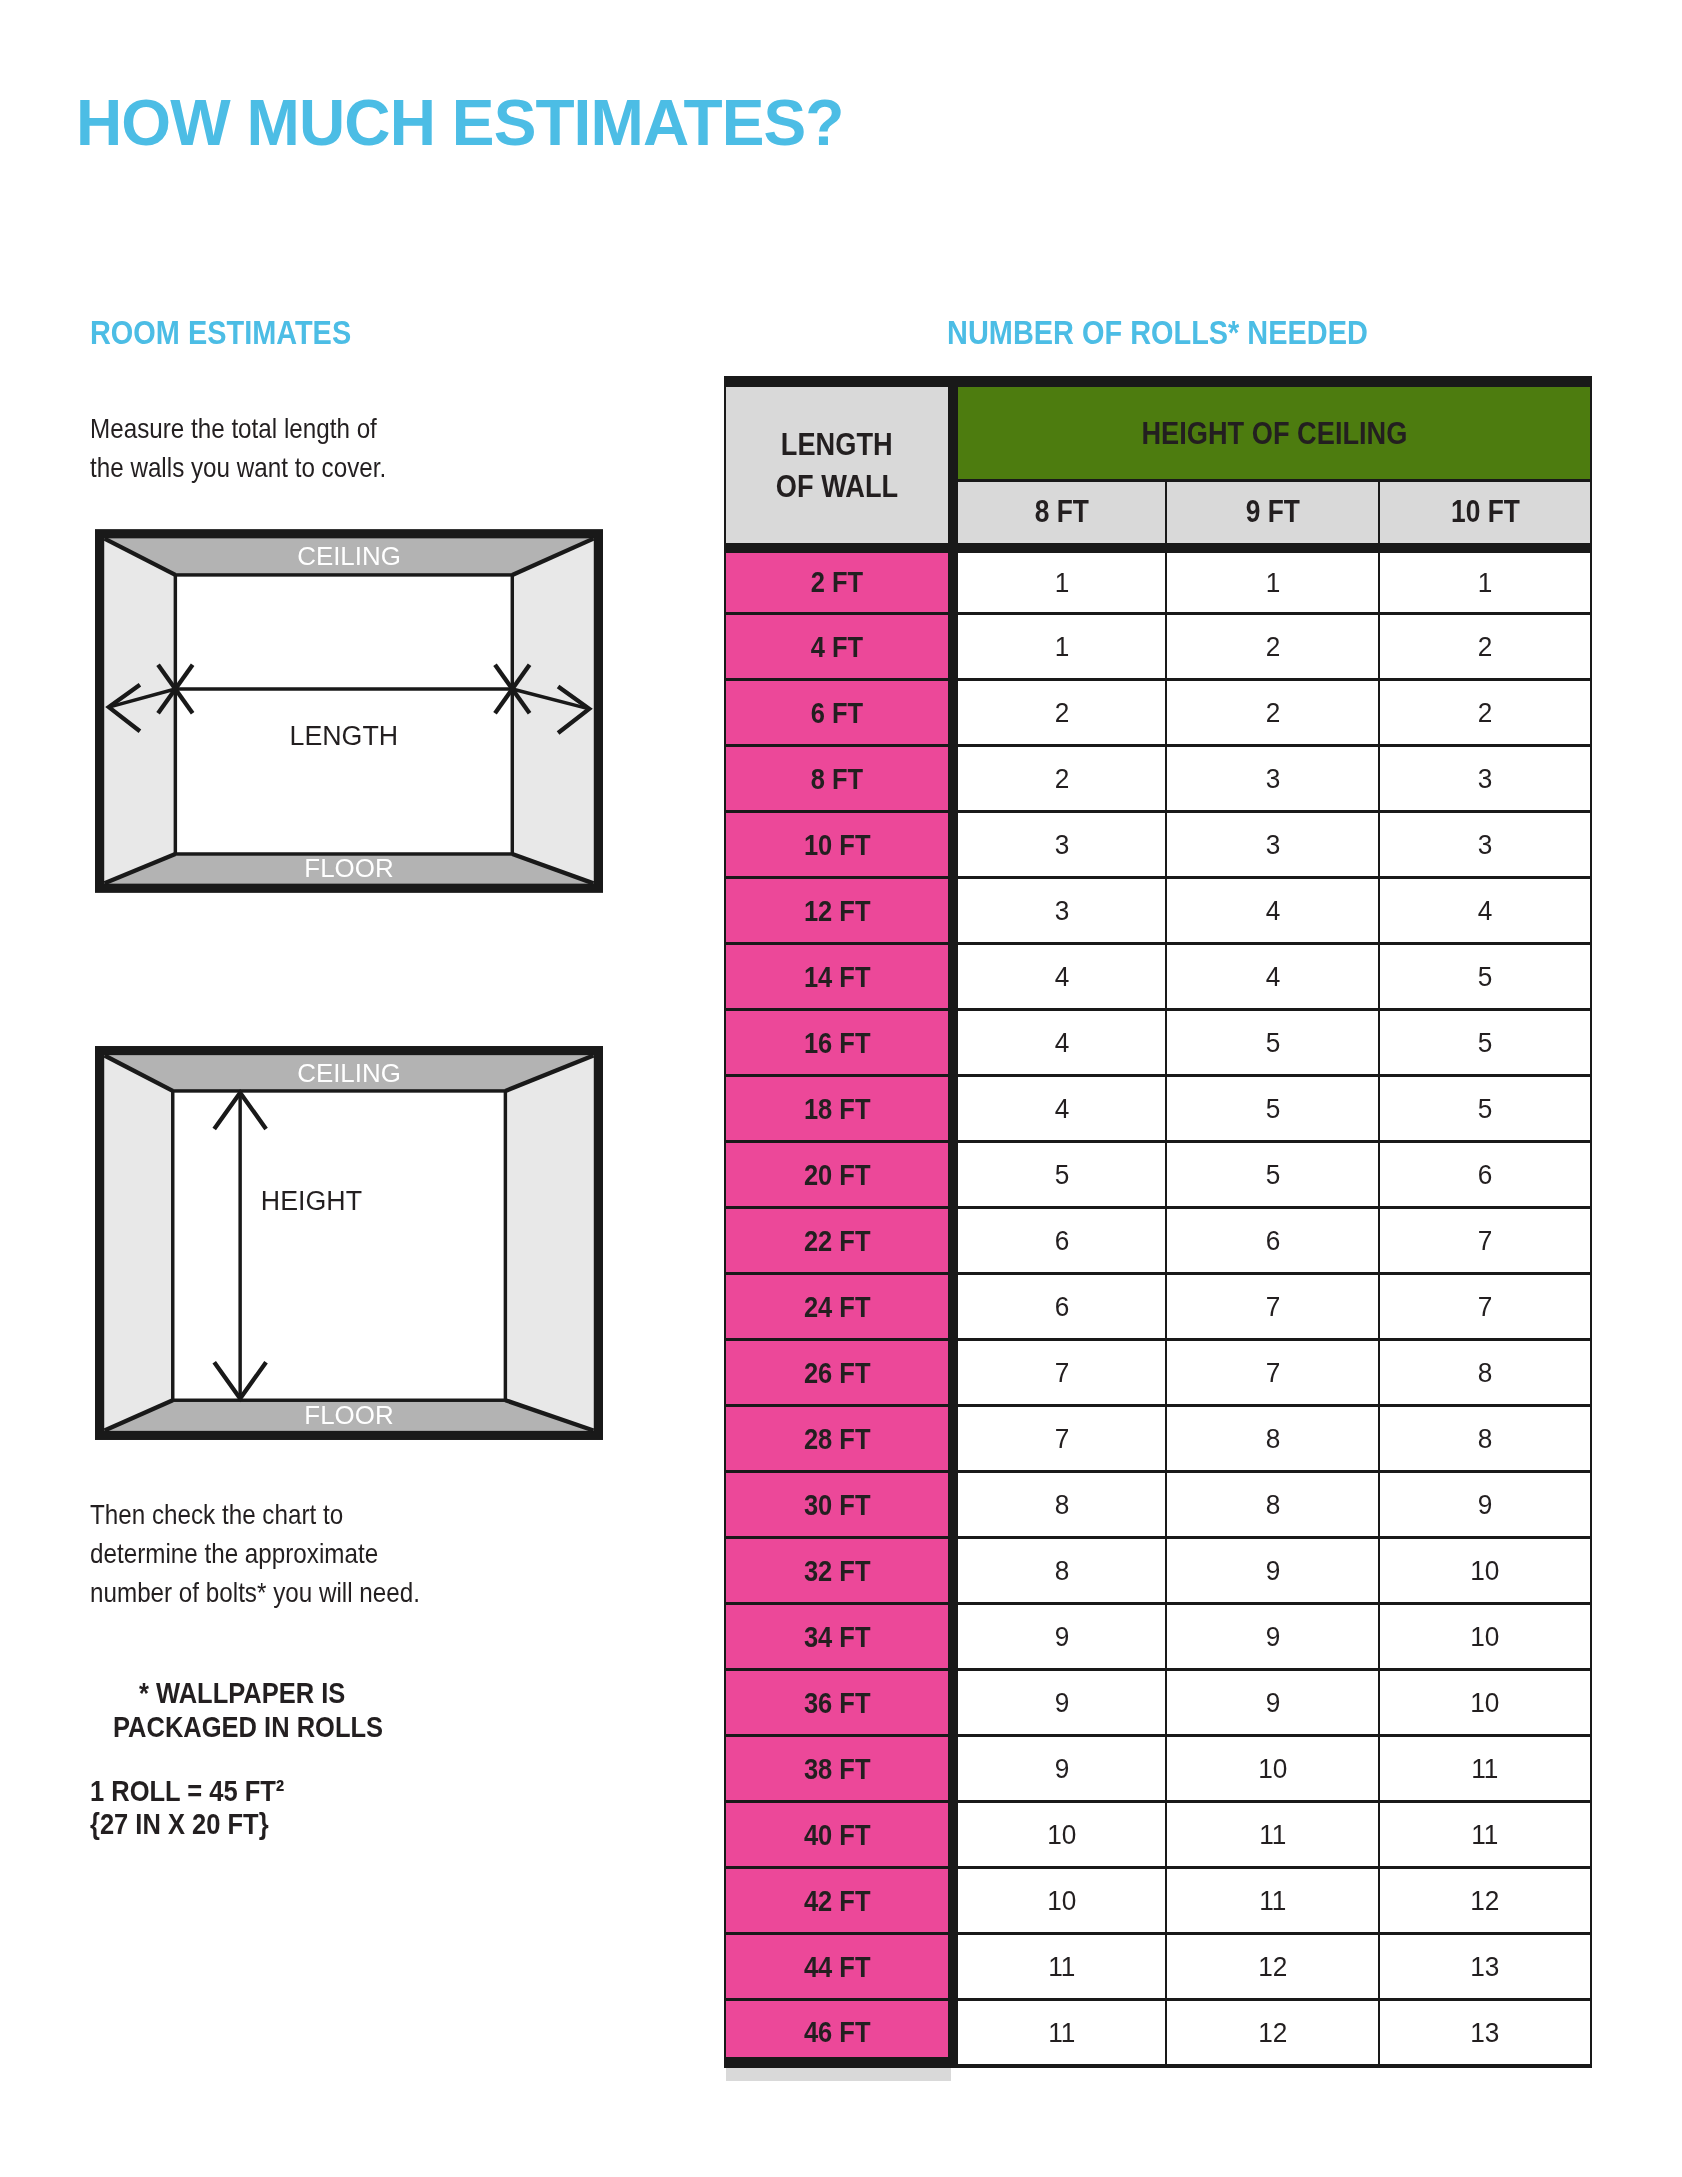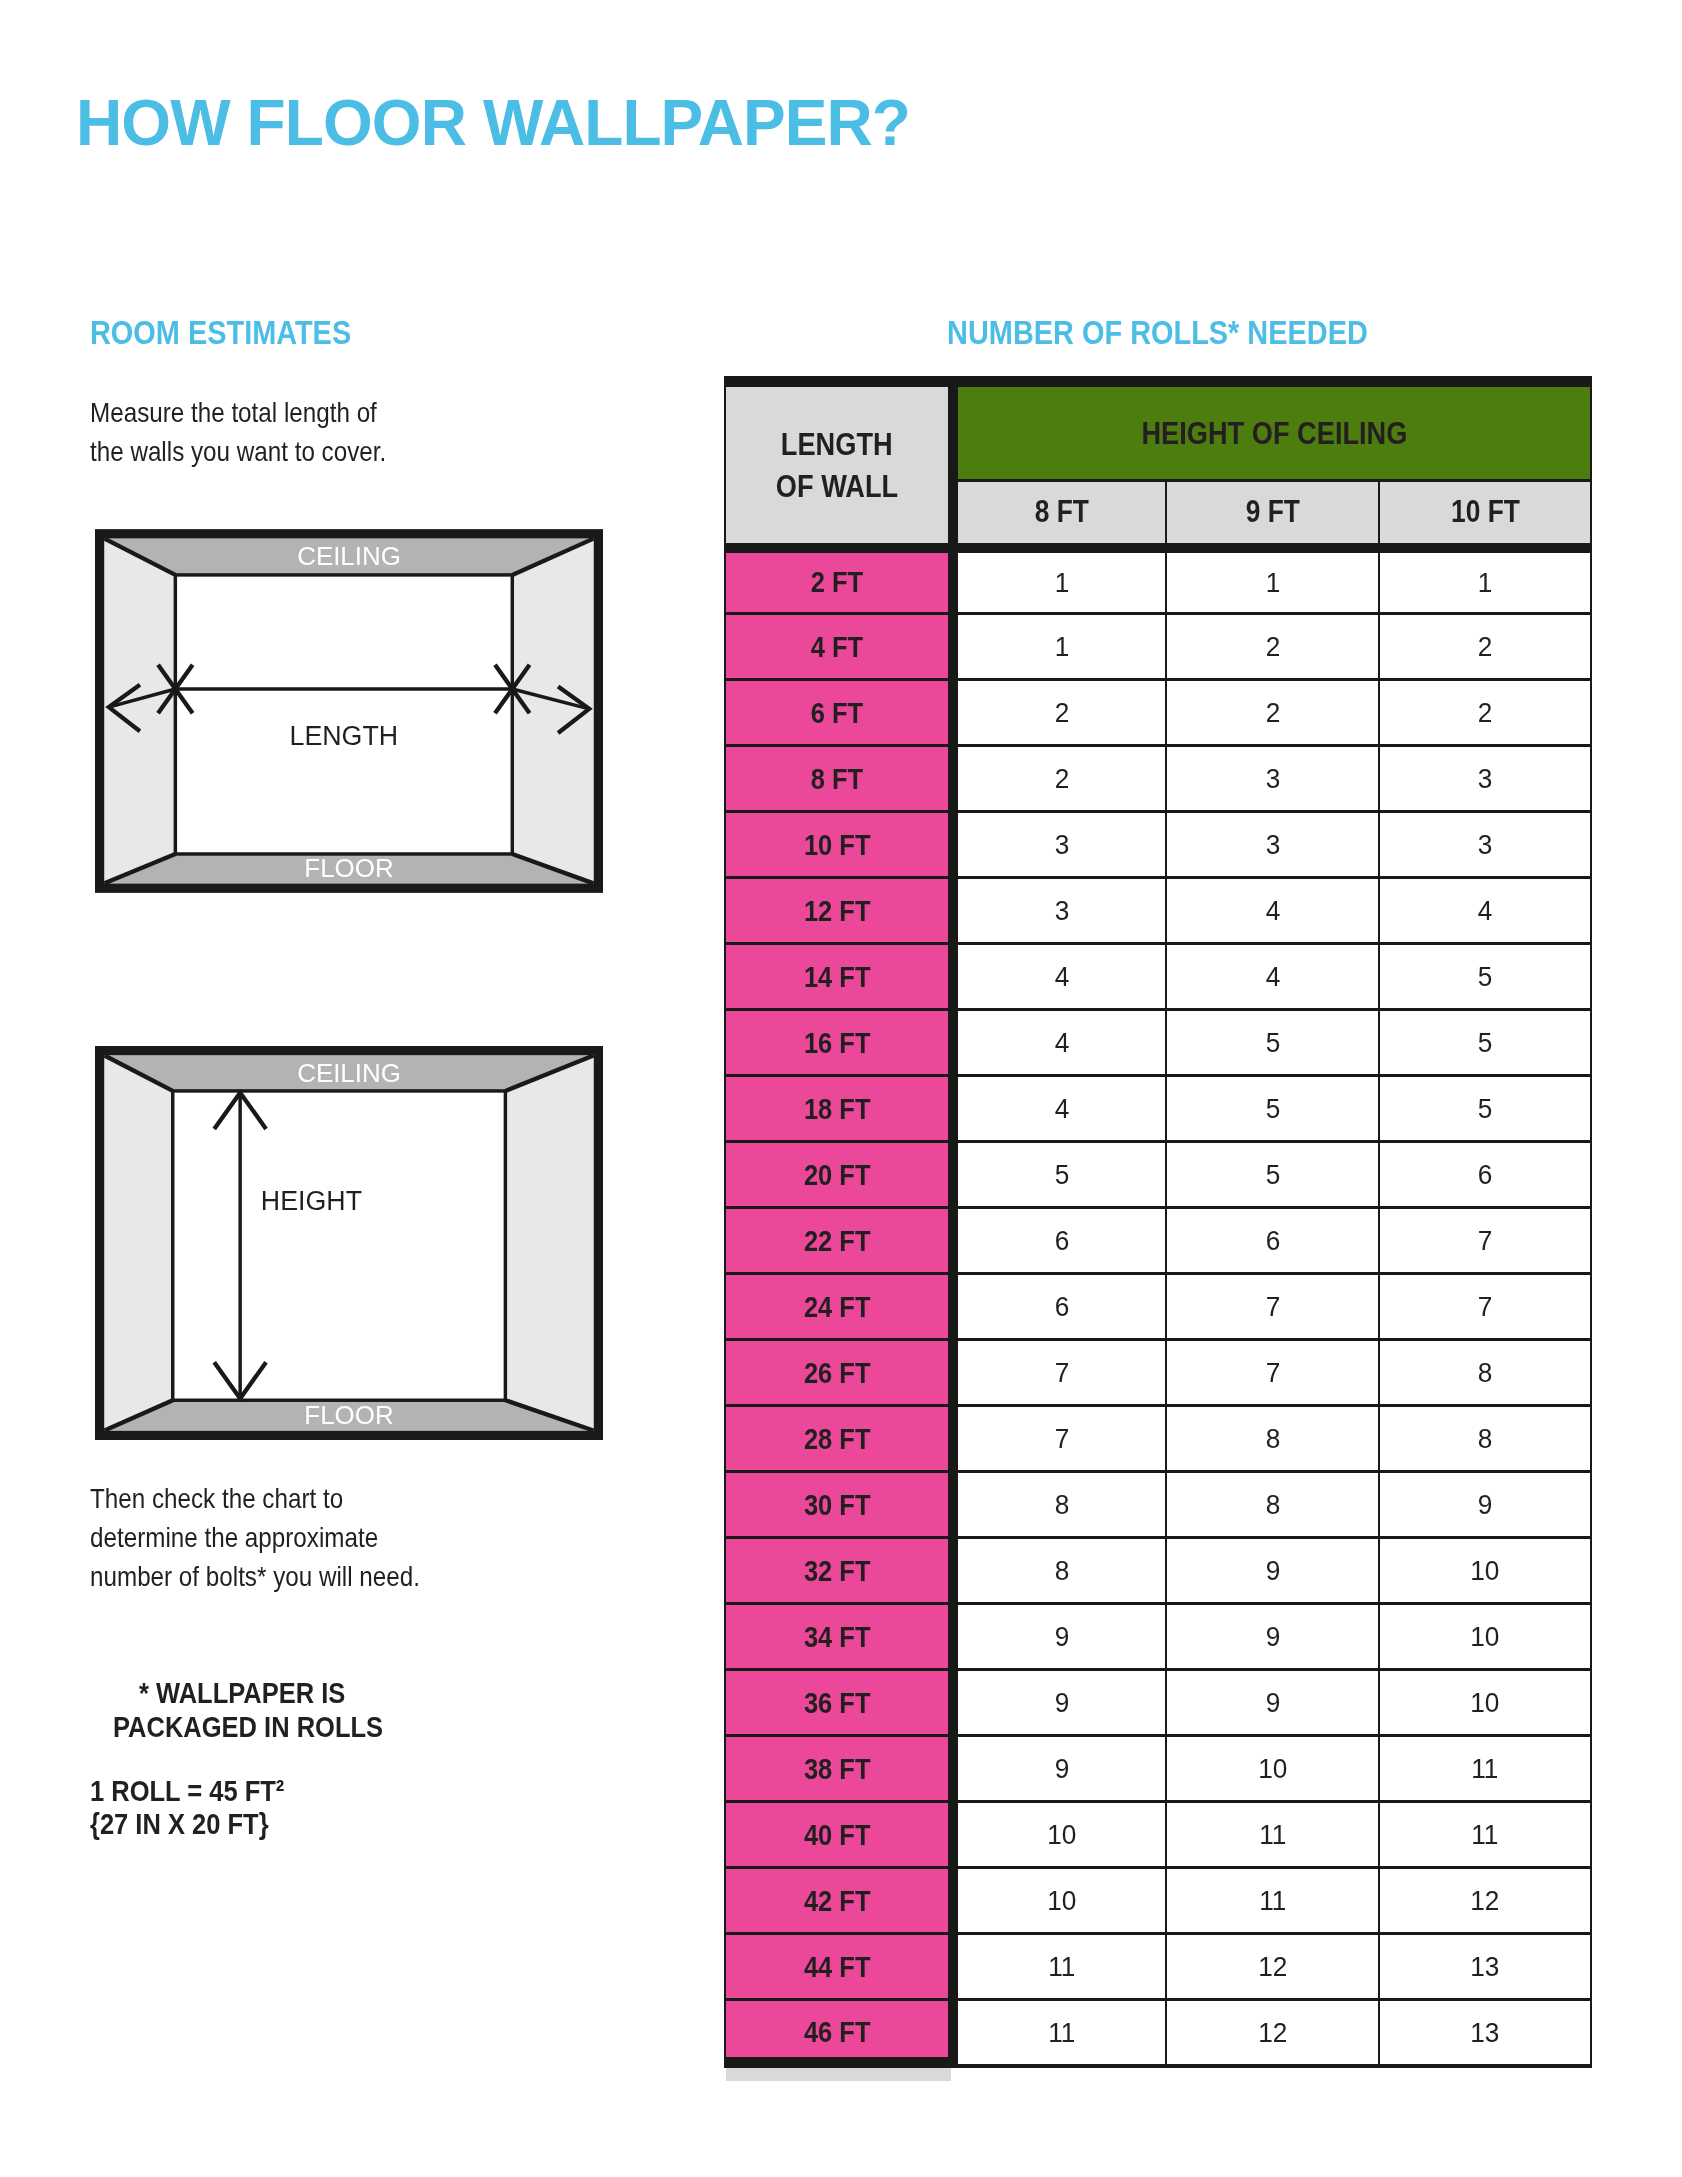--- a/index.html
+++ b/index.html
@@ -12,21 +12,21 @@
   .cond{display:inline-block;transform:scaleX(0.85);transform-origin:0 50%;white-space:nowrap;}
   .condc{display:inline-block;transform:scaleX(0.85);transform-origin:50% 50%;white-space:nowrap;}
   .condv{display:inline-block;transform:scaleX(0.92);transform-origin:50% 50%;white-space:nowrap;}
 
   #title{left:76px;top:86px;font-size:64px;font-weight:bold;letter-spacing:-0.9px;}
 
   .section-heading{font-size:34px;font-weight:bold;}
   #room-estimates-heading{left:90px;top:313px;}
   #rolls-heading{left:724px;top:313px;width:866px;text-align:center;}
 
-  .body-text{font-size:28.5px;line-height:39px;}
+  .body-text{font-size:28.5px;line-height:39px;margin-top:16px;}
   #para1{left:90px;top:393px;}
   #para2{left:90px;top:936px;}
   #para3{left:90px;top:1479px;}
 
   .note-text{font-size:30px;font-weight:bold;line-height:34px;}
   #note{left:90px;top:1676px;text-align:center;}
   #note .indent{margin-left:23px;}
   #roll-info{left:90px;top:1774px;line-height:33px;}
 
   #diagram-length{left:95px;top:529px;}
@@ -57,21 +57,21 @@
 
   svg text{font-family:"Liberation Sans", sans-serif;}
   .diag-label-white{fill:#ffffff;font-size:30px;}
   .diag-label-dark{fill:#231f20;font-size:31px;}
 </style>
 </head>
 <body>
 
 <div id="page">
 
-  <div id="title" class="abs nowrap accent" style="color: rgb(76, 189, 229);">HOW FLOOR WALLPAPER?</div>
+  <div id="title" class="abs nowrap accent" style="color: rgb(76, 189, 229);">HOW MUCH ESTIMATES?</div>
 
   <div id="room-estimates-heading" class="abs section-heading accent" style="color: rgb(76, 189, 229);">
     <span class="cond">ROOM ESTIMATES</span>
   </div>
 
   <div id="para1" class="abs body-text">
     <div class="nowrap"><span class="cond">Measure the total length of</span></div>
     <div class="nowrap"><span class="cond">the walls you want to cover.</span></div>
   </div>
 

